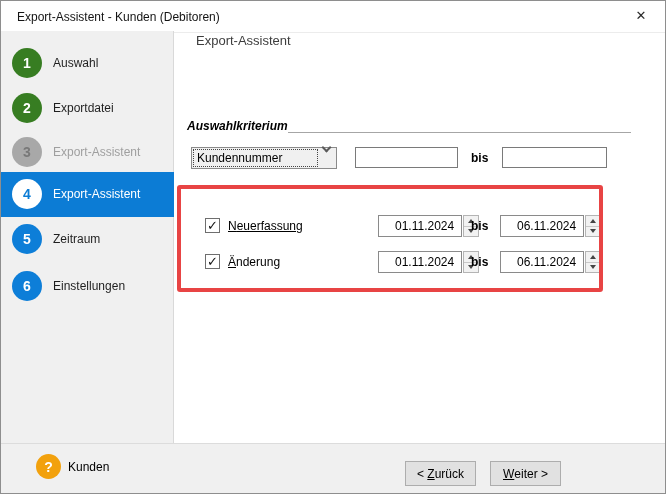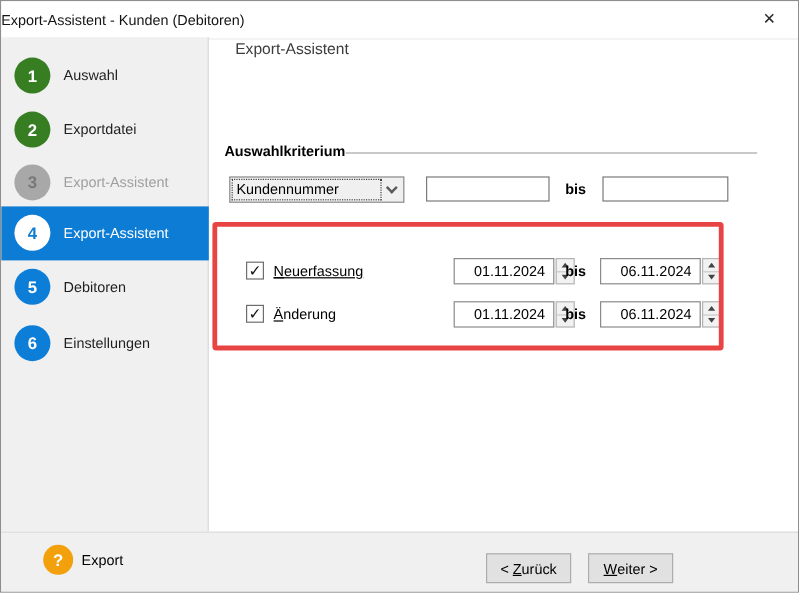--- a/index.html
+++ b/index.html
@@ -11,21 +11,21 @@
     width: 666px; height: 494px;
     background: #ffffff;
     border: 1px solid #8e8e8e;
     overflow: hidden;
   }
 
   
   .titlebar {
     position: absolute; left: 0; right: 0; top: 0; height: 32px;
     background: #ffffff; border-bottom: 1px solid #ececec;
-    display: flex; align-items: center; padding-left: 0;
+    display: flex; align-items: center; padding-left: 16px;
   }
   .title-text { font-size: 12px; color: #141414; }
   .close-btn {
     position: absolute; right: 6px; top: 0; width: 36px; height: 29px;
     display: flex; align-items: center; justify-content: center;
     font-size: 13px; color: #2a2a2a; cursor: default;
   }
 
   
   .sidebar {
@@ -57,31 +57,31 @@
   .step.active .slabel { color: #ffffff; }
   .step.upcoming .circle { background: #0d7ed8; color: #fff; }
 
   
   .heading {
     position: absolute; left: 195px; top: 32px;
     font-size: 13px; color: #3d3d3d;
   }
   .group-row {
     position: absolute; left: 186px; right: 34px;
-    display: flex; align-items: center; gap: 0;
-    font-size: 12px; font-weight: bold; color: #000;
+    display: flex; align-items: flex-end; gap: 0;
+    font-size: 12px; font-weight: bold; color: #000; font-style: italic;
   }
   .group-row .rule { flex: 1; height: 1px; background: #a6a6a6; margin-top: 2px; }
   .group-auswahl { top: 118px; }
   .group-zeitraum { top: 193px; }
 
   .combo {
     position: absolute; left: 190px; top: 146px; width: 146px; height: 22px;
     border: 1px solid #8a8a8a; background: #f0f0f0;
-    display: flex; align-items: center; cursor: default;
+    display: flex; align-items: flex-start; cursor: default;
   }
   .combo-text {
     flex: 1; margin: 2px 0 2px 2px; padding: 1px 3px;
     font-size: 12px; color: #000; outline: 1px dotted #444;
     white-space: nowrap; overflow: hidden; line-height: 14px;
   }
   .combo-arrow { width: 19px; display: flex; align-items: center; justify-content: center; }
   .chev {
     width: 7px; height: 7px;
     border-right: 2px solid #5a5a5a; border-bottom: 2px solid #5a5a5a;
@@ -185,21 +185,21 @@
     <div class="step step3 disabled">
       <div class="circle">3</div>
       <div class="slabel">Export-Assistent</div>
     </div>
     <div class="step step4 active">
       <div class="circle">4</div>
       <div class="slabel">Export-Assistent</div>
     </div>
     <div class="step step5 upcoming">
       <div class="circle">5</div>
-      <div class="slabel">Debitoren</div>
+      <div class="slabel">Zeitraum</div>
     </div>
     <div class="step step6 upcoming">
       <div class="circle">6</div>
       <div class="slabel">Einstellungen</div>
     </div>
   </div>
 
   <div class="heading">Export-Assistent</div>
 
   <div class="group-row group-auswahl">
@@ -271,19 +271,19 @@
           <span class="tri-up"></span>
         </div>
       <div class="spin-half">
           <span class="tri-dn"></span>
         </div>
     </div>
   </div>
 
   <div class="footer">
     <div class="help-circle">?</div>
-    <span class="help-label">Export</span>
+    <span class="help-label">Kunden</span>
     <button class="btn btn-back"><span>&lt; </span><span class="mn">Z</span><span>urück</span></button>
     <button class="btn btn-next"><span class="mn">W</span><span>eiter &gt;</span></button>
     <button class="btn btn-cancel">Abbrechen</button>
   </div>
 
 </div>
 
 </body></html>

